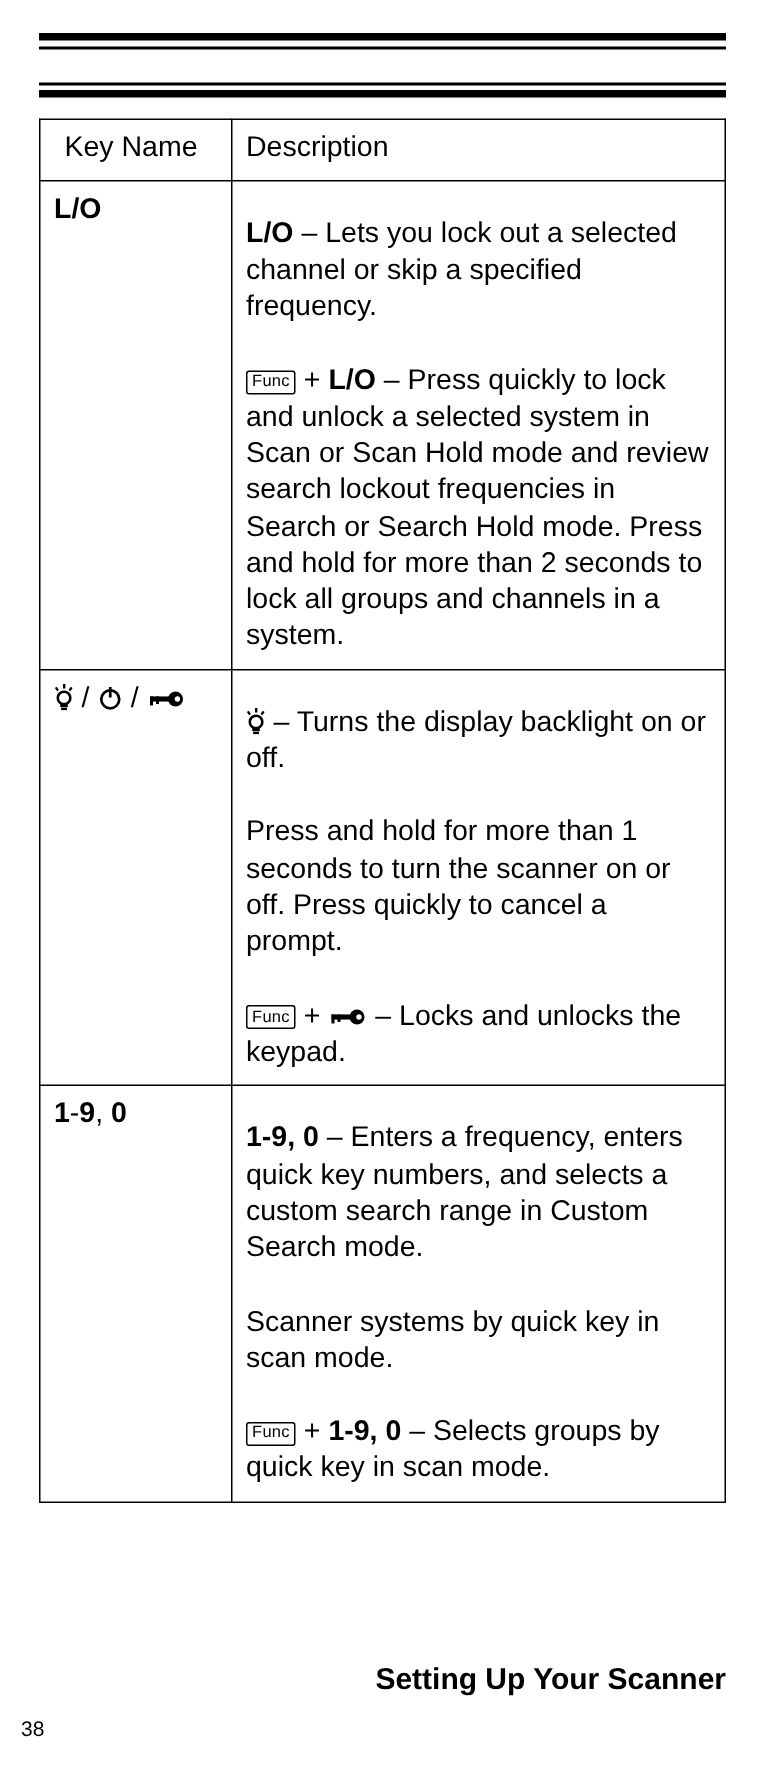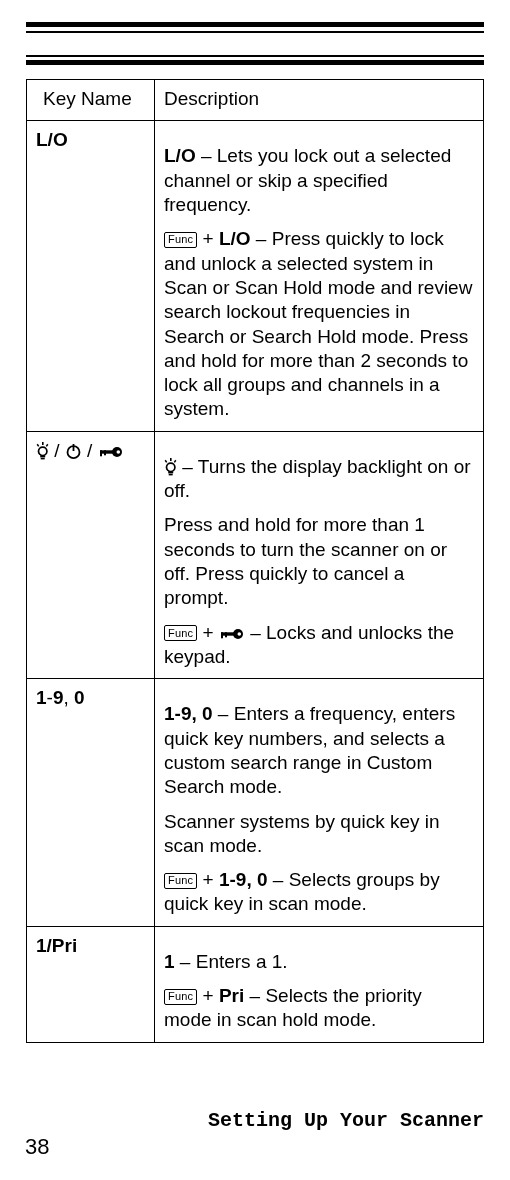--- a/index.html
+++ b/index.html
@@ -40,50 +40,50 @@
     th, td {
       border: 1.5px solid #000;
       padding: 7px 9px 9px 9px;
       vertical-align: top;
       text-align: left;
       font-weight: normal;
     }
     th { font-weight: normal; }
     .kname { width: 128px; padding-left: 16px; }
     .bold { font-weight: bold; }
-    .para { margin-top: 10px; }
+    .para { margin-top: 25px; }
     .para:first-child { margin-top: 16px; }
     .func {
       display: inline-block;
       border: 1.4px solid #000;
       border-radius: 2px;
       font-size: 11px;
       line-height: 1;
       padding: 1.5px 3px 1.5px 3px;
       vertical-align: 2px;
       font-weight: normal;
       letter-spacing: 0.2px;
     }
     .ico {
       display: inline-block;
       vertical-align: middle;
     }
     .footer-title {
       position: absolute;
       right: 26px;
       bottom: 48px;
-      font-family: Liberation Mono, monospace;
+      font-family: Liberation Sans, sans-serif;
       font-weight: bold;
       font-size: 20px;
     }
     .page-num {
       position: absolute;
-      left: 25px;
+      left: 14px;
       bottom: 20px;
-      font-size: 22px;
+      font-size: 14px;
       margin-top: 36px;
     }
   </style>
 </head>
 <body>
 
 <div class="top-rule-thick"></div>
 <div class="top-rule-thin"></div>
 <div class="second-rule-thin"></div>
 <div class="second-rule-thick"></div>
@@ -151,24 +151,17 @@
 
   <tr>
     <td><span class="bold">1</span><span>-</span><span class="bold">9</span><span>, </span><span class="bold">0</span></td>
     <td>
       <div class="para"><span class="bold">1-9, 0</span><span> – Enters a frequency, enters quick key numbers, and selects a custom search range in Custom Search mode.</span></div>
       <div class="para"><span>Scanner systems by quick key in scan mode.</span></div>
       <div class="para"><span class="func">Func</span><span> + </span><span class="bold">1-9, 0</span><span> – Selects groups by quick key in scan mode.</span></div>
     </td>
   </tr>
 
-  <tr>
-    <td><span class="bold">1/Pri</span></td>
-    <td>
-      <div class="para"><span class="bold">1</span><span> – Enters a 1.</span></div>
-      <div class="para"><span class="func">Func</span><span> + </span><span class="bold">Pri</span><span> – Selects the priority mode in scan hold mode.</span></div>
-    </td>
-  </tr>
 </tbody>
   </table>
 
 <div class="footer-title">Setting Up Your Scanner</div>
 <div class="page-num">38</div>
 
 </body></html>

